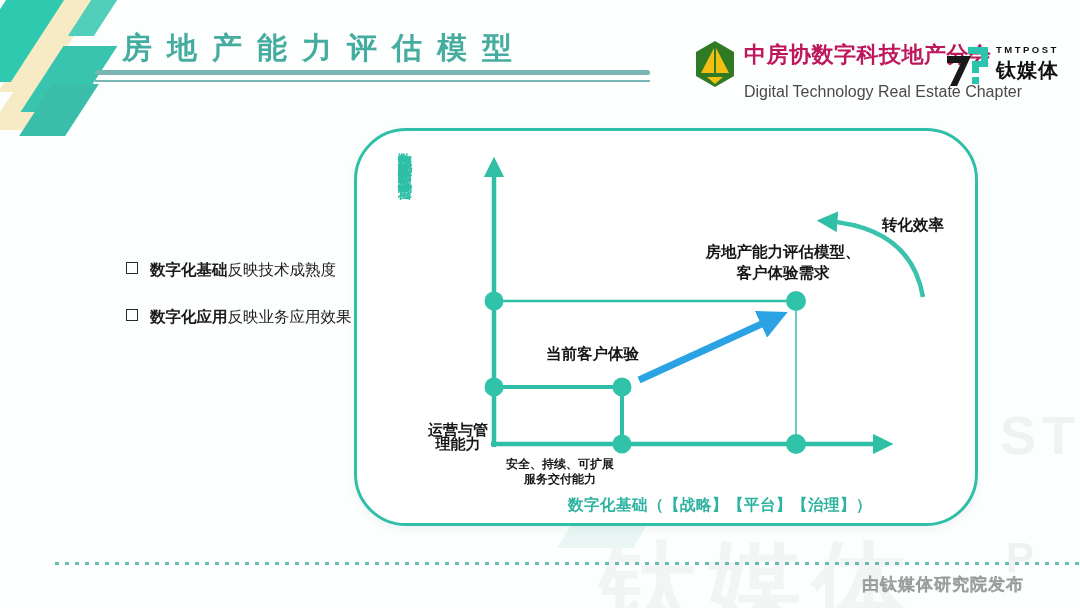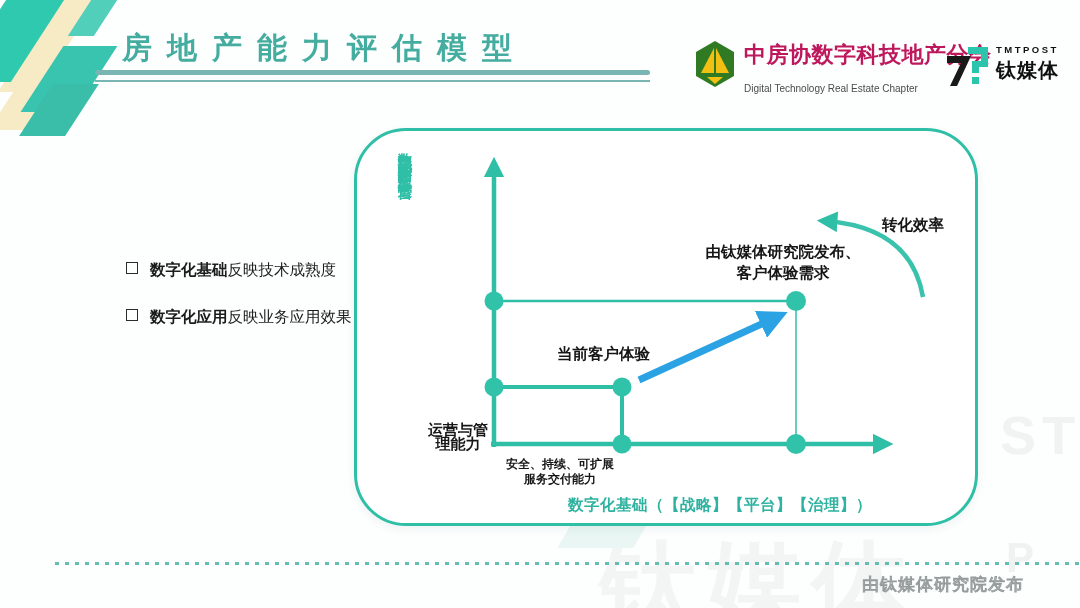--- a/index.html
+++ b/index.html
@@ -21,21 +21,21 @@
   .title{
     position:absolute;left:122px;top:28px;
     font-size:30px;font-weight:700;letter-spacing:15px;color:#45ada0;white-space:nowrap;
   }
   .rule-thick{position:absolute;left:95px;top:70px;width:555px;height:5px;background:#79b5b2;border-radius:3px;}
   .rule-thin{position:absolute;left:95px;top:80px;width:555px;height:2px;background:#79b5b2;}
   
   .assoc{position:absolute;left:694px;top:40px;display:flex;align-items:flex-start;}
   .assoc-text{margin-left:8px;}
   .assoc-name{font-size:22px;font-weight:700;color:#be185d;letter-spacing:.5px;white-space:nowrap;}
-  .assoc-sub{font-size:10px;color:#4a4a4a;margin-top:13px;white-space:nowrap;}
+  .assoc-sub{font-size:16px;color:#4a4a4a;margin-top:13px;white-space:nowrap;}
   .tmt{position:absolute;left:944px;top:44px;display:flex;align-items:flex-start;justify-content:space-between;}
   .tmt-text{margin-left:6px;}
   .tmt-word{font-size:9.5px;font-weight:700;letter-spacing:2.5px;color:#101010;white-space:nowrap;}
   .tmt-cn{font-size:20px;font-weight:700;color:#101010;margin-top:2px;letter-spacing:1px;white-space:nowrap;}
   
   .bullets{position:absolute;left:80px;top:260px;display:flex;flex-direction:column;gap:26px;}
   .bullet-row{display:flex;align-items:flex-start;font-size:15.5px;color:#1b1b1b;white-space:nowrap;padding-left:46px;}
   .bullet-sq{width:10px;height:10px;border:1.8px solid #2b2b2b;margin:2px 12px 0 0;flex:none;}
   .bullet-term{font-weight:700;}
   
@@ -46,21 +46,21 @@
   }
   .panel svg{position:absolute;left:0;top:0;}
   .yaxis-label{
     position:absolute;left:38px;top:10px;height:340px;
     writing-mode:vertical-rl;text-orientation:mixed;
     font-size:14.5px;font-weight:700;letter-spacing:2px;color:#2fbfa7;
   }
   .lbl{position:absolute;color:#161616;font-weight:700;text-align:center;}
   .lbl-conversion{left:506px;top:84px;width:100px;font-size:15.5px;}
   .lbl-future{left:296px;top:110px;width:260px;font-size:15.5px;line-height:21px;}
-  .lbl-current{left:178px;top:213px;width:115px;font-size:15.5px;text-align:right;}
+  .lbl-current{left:178px;top:213px;width:115px;font-size:15.5px;}
   .lbl-ops{left:68px;top:272px;width:66px;font-size:15px;line-height:14px;margin-top:20px;}
   .lbl-delivery{left:124px;top:326px;width:158px;font-size:12px;line-height:15px;}
   .lbl-xaxis{left:188px;top:364px;width:350px;font-size:15.5px;color:#2fb3a0;letter-spacing:.5px;}
   
   .dotline{
     position:absolute;left:55px;top:562px;width:1025px;height:3px;z-index:3;
     background:repeating-linear-gradient(90deg,#49b3a3 0 4px,transparent 4px 10px);
     opacity:.85;
   }
   .publisher{
@@ -161,21 +161,21 @@
     <circle cx="137" cy="170" r="9.5" fill="#30c3a9"></circle>
     <circle cx="137" cy="256" r="9.5" fill="#30c3a9"></circle>
     <circle cx="265" cy="256" r="9.5" fill="#30c3a9"></circle>
     <circle cx="265" cy="313" r="9.5" fill="#30c3a9"></circle>
     <circle cx="439" cy="170" r="10" fill="#30c3a9"></circle>
     <circle cx="439" cy="313" r="10" fill="#30c3a9"></circle>
   </svg>
 
   <div class="lbl lbl-conversion">转化效率</div>
   <div class="lbl lbl-future">
-    <div>由钛媒体研究院发布、</div>
+    <div>房地产能力评估模型、</div>
     <div>客户体验需求</div>
   </div>
   <div class="lbl lbl-current">当前客户体验</div>
   <div class="lbl lbl-ops">
     <div>运营与管</div>
     <div>理能力</div>
   </div>
   <div class="lbl lbl-delivery">
     <div>安全、持续、可扩展</div>
     <div>服务交付能力</div>

